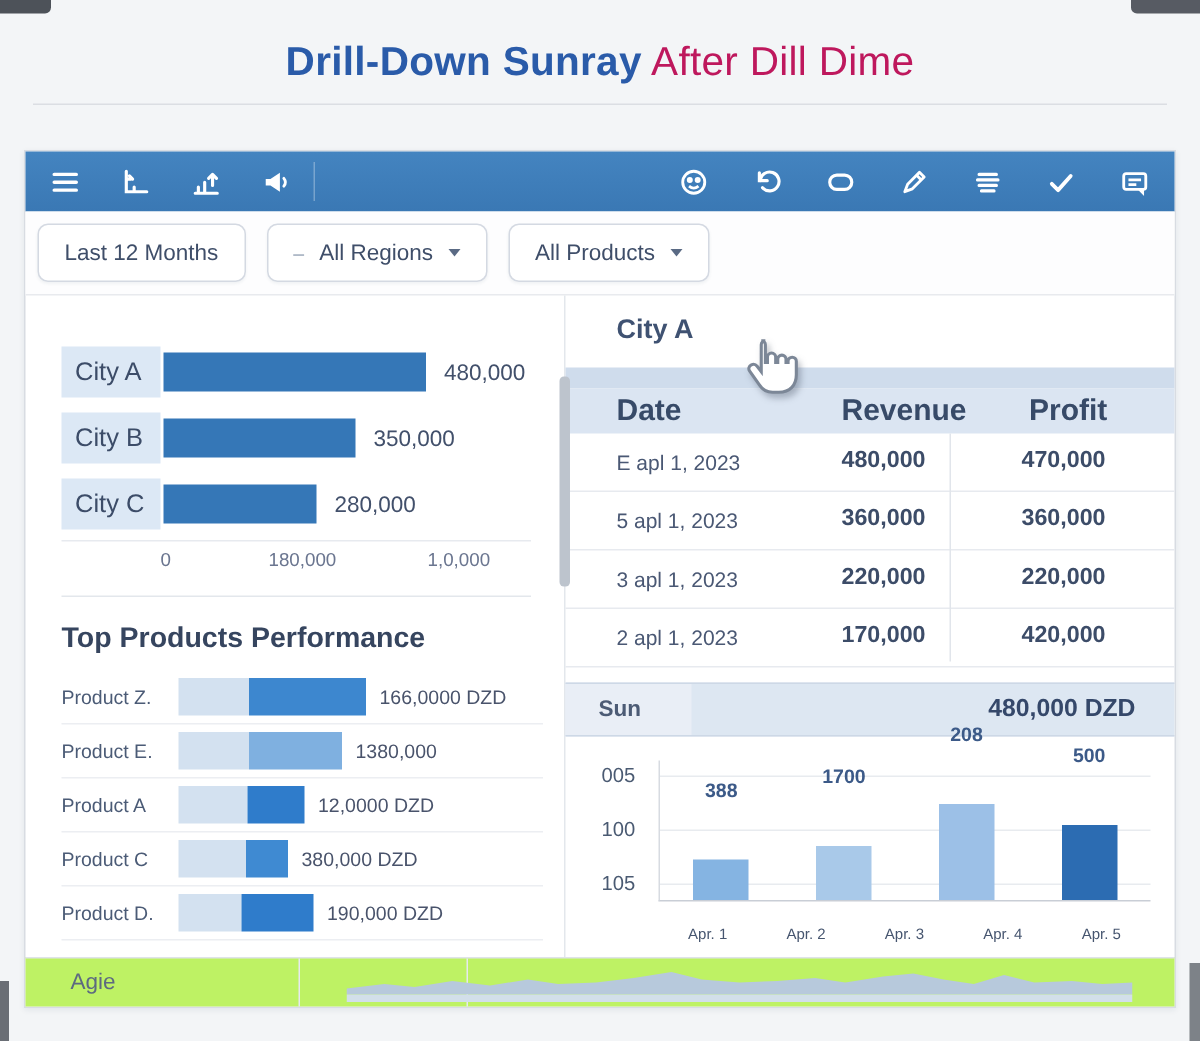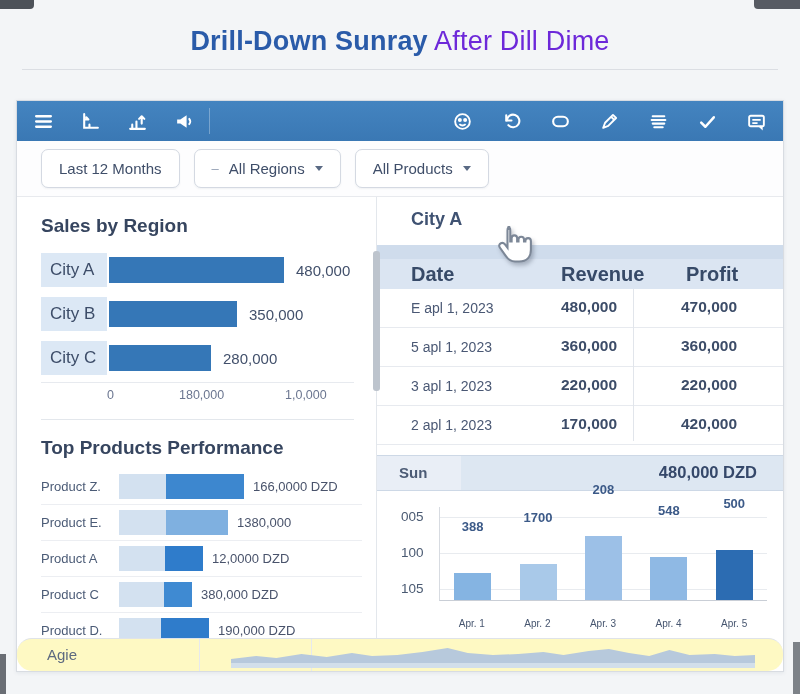--- a/index.html
+++ b/index.html
@@ -9,37 +9,37 @@
   
   .smudge{position:absolute;background:#2f353d;}
   .smudge.tl{top:0;left:0;width:34px;height:9px;opacity:.85;border-radius:0 0 4px 0;}
   .smudge.tr{top:0;right:0;width:46px;height:9px;opacity:.8;border-radius:0 0 0 4px;}
   .smudge.bl{bottom:0;left:0;width:6px;height:40px;opacity:.7;}
   .smudge.br{bottom:0;right:0;width:7px;height:52px;opacity:.6;}
 
   
   .page-title{position:absolute;top:26px;left:0;width:100%;text-align:center;font-size:27px;letter-spacing:.2px;}
   .title-main{color:#2a5ba9;font-weight:700;}
-  .title-suffix{color:#6d28d9;font-weight:400;}
+  .title-suffix{color:#be185d;font-weight:400;}
   .title-divider{position:absolute;top:69px;left:22px;right:22px;height:1px;background:#dbdee3;}
 
   
   .card{position:absolute;left:16px;top:100px;width:768px;height:572px;background:#ffffff;border:1px solid #d8dce2;box-shadow:0 1px 4px rgba(30,50,80,.08);box-sizing:border-box;}
 
   
   .toolbar{position:absolute;top:0;left:0;right:0;height:40px;background:linear-gradient(#4484c0,#3a78b4);display:flex;align-items:center;padding:0 16px;box-sizing:border-box;}
   .tb-left{display:flex;align-items:center;gap:26px;}
   .tb-div{width:1px;height:26px;background:rgba(255,255,255,.3);margin-left:14px;}
   .tb-spacer{flex:1;}
   .tb-right{display:flex;align-items:center;gap:28px;}
   .tb-icon{width:21px;height:21px;display:inline-flex;cursor:pointer;}
   .tb-icon svg{width:21px;height:21px;}
 
   
-  .filter-bar{position:absolute;top:40px;left:0;right:0;height:56px;background:#fdfdfe;border-bottom:1px solid #e8eaee;display:flex;align-items:center;gap:14px;padding-left:24px;box-sizing:border-box;}
+  .filter-bar{position:absolute;top:40px;left:0;right:0;height:56px;background:#fdfdfe;border-bottom:1px solid #e8eaee;display:flex;align-items:center;gap:14px;padding-left:8px;box-sizing:border-box;}
   .filter-btn{height:37px;padding:0 17px;border:1px solid #d4d9e2;border-radius:7px;background:#fff;box-shadow:0 1px 2px rgba(40,60,90,.06);font-size:15px;color:#3f4e69;display:flex;align-items:center;gap:10px;cursor:pointer;white-space:nowrap;}
   .filter-prefix{color:#93a0b4;font-size:13px;}
   .caret{width:0;height:0;border-left:4px solid transparent;border-right:4px solid transparent;border-top:5px solid #5a6a84;}
 
   
   .content{position:absolute;top:96px;bottom:32px;left:0;right:0;display:flex;}
   .left-panel{width:360px;border-right:1px solid #e3e7ec;padding:18px 0 0 24px;box-sizing:border-box;}
   .panel-title{font-size:19px;font-weight:700;color:#36455f;}
 
   
@@ -95,21 +95,21 @@
   .bars{position:absolute;left:0;right:0;bottom:0;top:0;display:flex;justify-content:space-around;align-items:flex-end;}
   .bar-col{display:flex;flex-direction:column;align-items:center;width:58px;gap:36px;}
   .bar-value{font-size:13px;font-weight:600;color:#3c5a88;margin-bottom:3px;}
   .bar-rect{width:37px;}
   .x-labels{position:absolute;left:46px;right:4px;bottom:2px;display:flex;justify-content:space-around;}
   .x-lab{width:58px;text-align:center;font-size:10px;color:#46556f;}
 
   .cursor{position:absolute;left:114px;top:26px;z-index:9;filter:drop-shadow(2px 3px 2px rgba(40,50,70,.3));}
 
   
-  .footer-row{position:absolute;left:0;right:0;bottom:0;height:32px;border-top:1px solid #dfe3e9;background:#fef9c3;border-radius:15px;}
+  .footer-row{position:absolute;left:0;right:0;bottom:0;height:32px;border-top:1px solid #dfe3e9;background:#bef264;}
   .footer-label{position:absolute;left:30px;top:7px;font-size:15px;color:#5d6a80;}
   .f-div{position:absolute;top:0;bottom:0;width:1px;background:#e6e9ee;}
   .f-div1{left:182px;} .f-div2{left:294px;}
   .sparkline{position:absolute;left:214px;right:28px;bottom:2px;height:26px;}
   .sparkline svg{width:100%;height:100%;}
 </style>
 </head>
 <body>
 
 <div class="page">
@@ -209,21 +209,20 @@
       </div>
       <div class="filter-btn">
         <span>All Products</span>
         <span class="caret"></span>
       </div>
     </div>
 
     <div class="content">
 
       <div class="left-panel">
-        <div class="panel-title">Sales by Region</div>
         <div class="sales-rows" id="sales-rows">
             <div class="region-row">
               <div class="region-label">City A</div>
               <div class="region-bar" style="width: 175px; background: rgb(53, 119, 183);"></div>
               <div class="region-value">480,000</div>
             </div>
             <div class="region-row">
               <div class="region-label">City B</div>
               <div class="region-bar" style="width: 128px; background: rgb(53, 119, 183);"></div>
               <div class="region-value">350,000</div>
@@ -329,24 +328,20 @@
                 </div>
                 <div class="bar-col">
                   <div class="bar-value">1700</div>
                   <div class="bar-rect" style="height: 36px; background: rgb(169, 201, 233);"></div>
                 </div>
                 <div class="bar-col">
                   <div class="bar-value">208</div>
                   <div class="bar-rect" style="height: 64px; background: rgb(156, 192, 231);"></div>
                 </div>
                 <div class="bar-col">
-                  <div class="bar-value">548</div>
-                  <div class="bar-rect" style="height: 43px; background: rgb(143, 185, 228);"></div>
-                </div>
-                <div class="bar-col">
                   <div class="bar-value">500</div>
                   <div class="bar-rect" style="height: 50px; background: rgb(44, 108, 178);"></div>
                 </div>
               </div>
           </div>
           <div class="x-labels" id="daily-xlabels">
               <div class="x-lab">Apr. 1</div>
               <div class="x-lab">Apr. 2</div>
               <div class="x-lab">Apr. 3</div>
               <div class="x-lab">Apr. 4</div>

